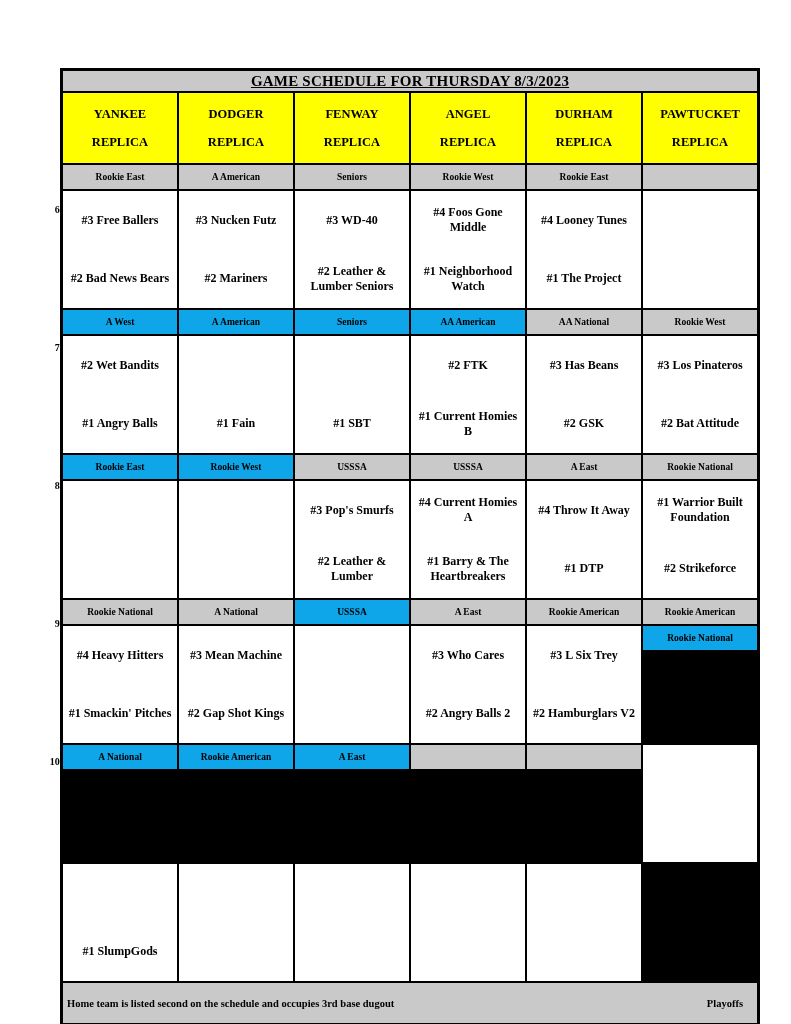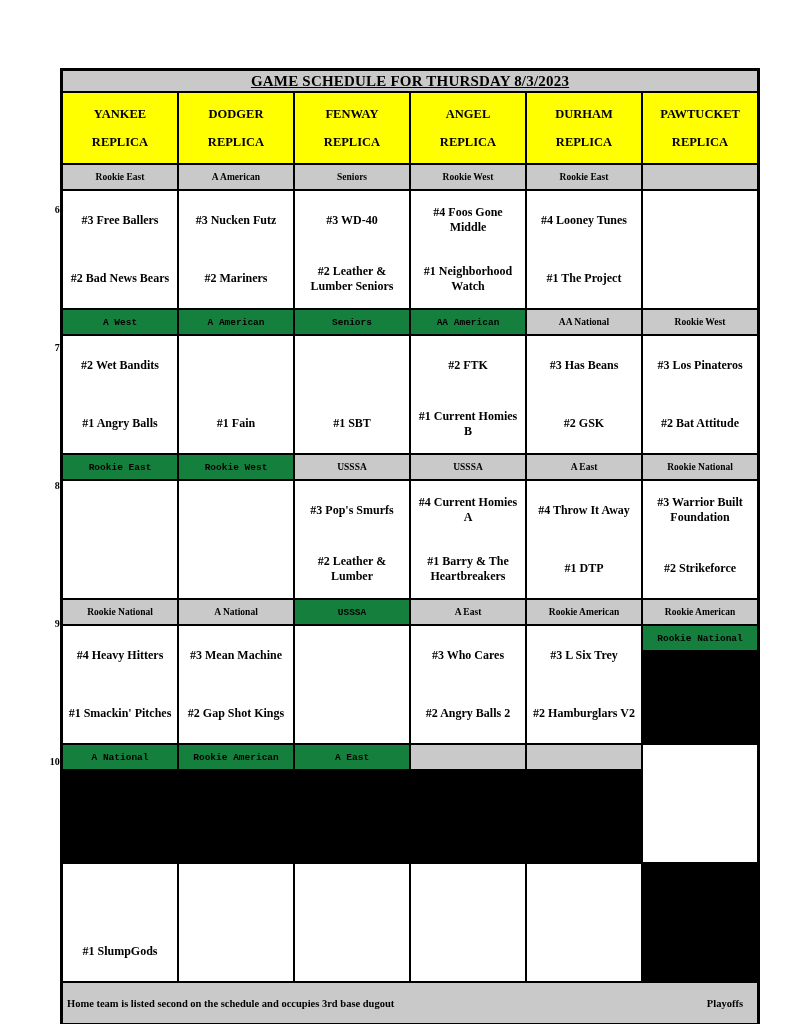--- a/index.html
+++ b/index.html
@@ -28,21 +28,21 @@
   .field-cell {
     height:70px; background:#FFFF00;
     display:flex; flex-direction:column; align-items:center; justify-content:center;
     row-gap:13px; font-weight:bold; font-size:12.5px; text-align:center;
   }
   .league-cell {
     height:24px; background:#C9C9C9;
     display:flex; align-items:center; justify-content:center;
     font-weight:bold; font-size:9.5px; text-align:center;
   }
-  .league-cell.hl { background:#15803d;font-family:Liberation Mono, monospace; }
+  .league-cell.hl { background:#0ea5e9; }
   .game-cell { height:117px; display:flex; flex-direction:column; }
   .team {
     flex:1; display:flex; align-items:center; justify-content:center;
     text-align:center; font-weight:bold; font-size:12px; line-height:1.25;
     padding:0 3px;
   }
   .footer-band {
     height:40px; background:#C9C9C9;
     display:flex; align-items:center; justify-content:space-between;
     font-weight:bold; font-size:10.5px;
@@ -169,21 +169,21 @@
         </div>
         <div class="cell game-cell">
           <div class="team">#4 Current Homies A</div>
           <div class="team">#1 Barry &amp; The Heartbreakers</div>
         </div>
         <div class="cell game-cell">
           <div class="team">#4 Throw It Away</div>
           <div class="team">#1 DTP</div>
         </div>
         <div class="cell game-cell">
-          <div class="team">#3 Warrior Built Foundation</div>
+          <div class="team">#1 Warrior Built Foundation</div>
           <div class="team">#2 Strikeforce</div>
         </div>
         <div class="cell league-cell">Rookie National</div>
         <div class="cell league-cell">A National</div>
         <div class="cell league-cell hl">USSSA</div>
         <div class="cell league-cell">A East</div>
         <div class="cell league-cell">Rookie American</div>
         <div class="cell league-cell">Rookie American</div>
         <div class="cell game-cell">
           <div class="team">#4 Heavy Hitters</div>

